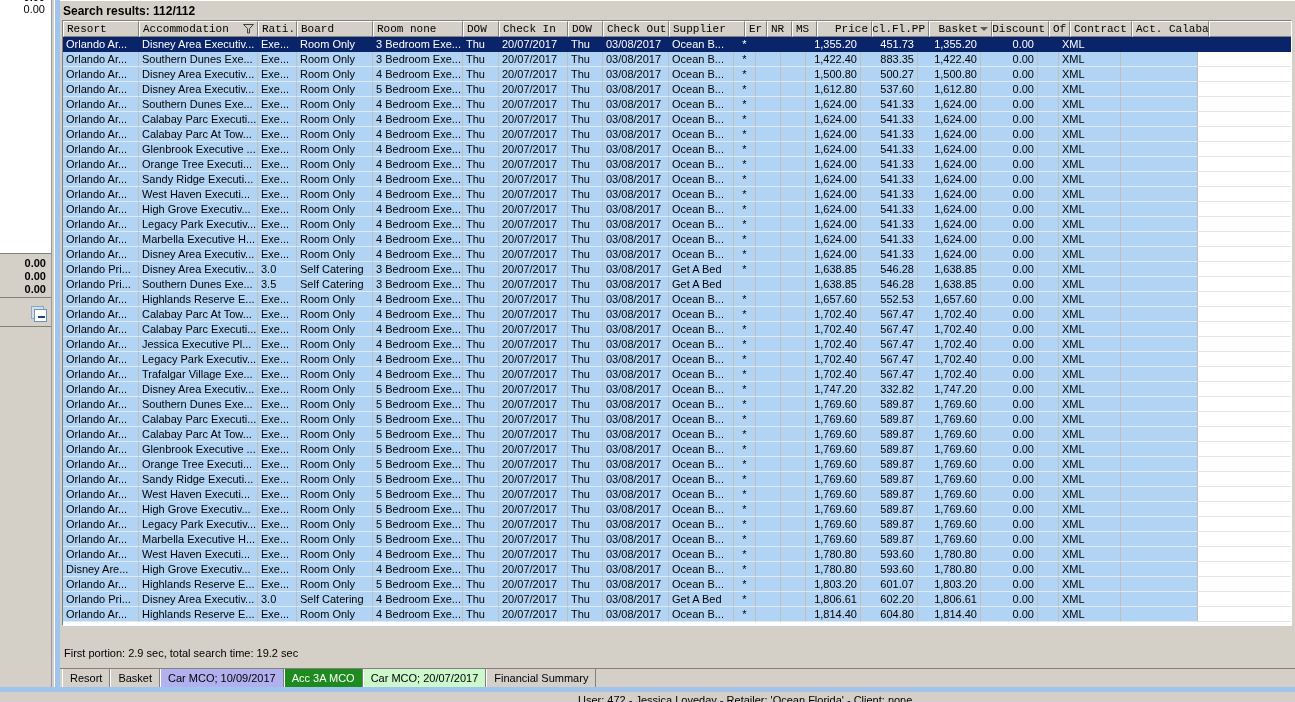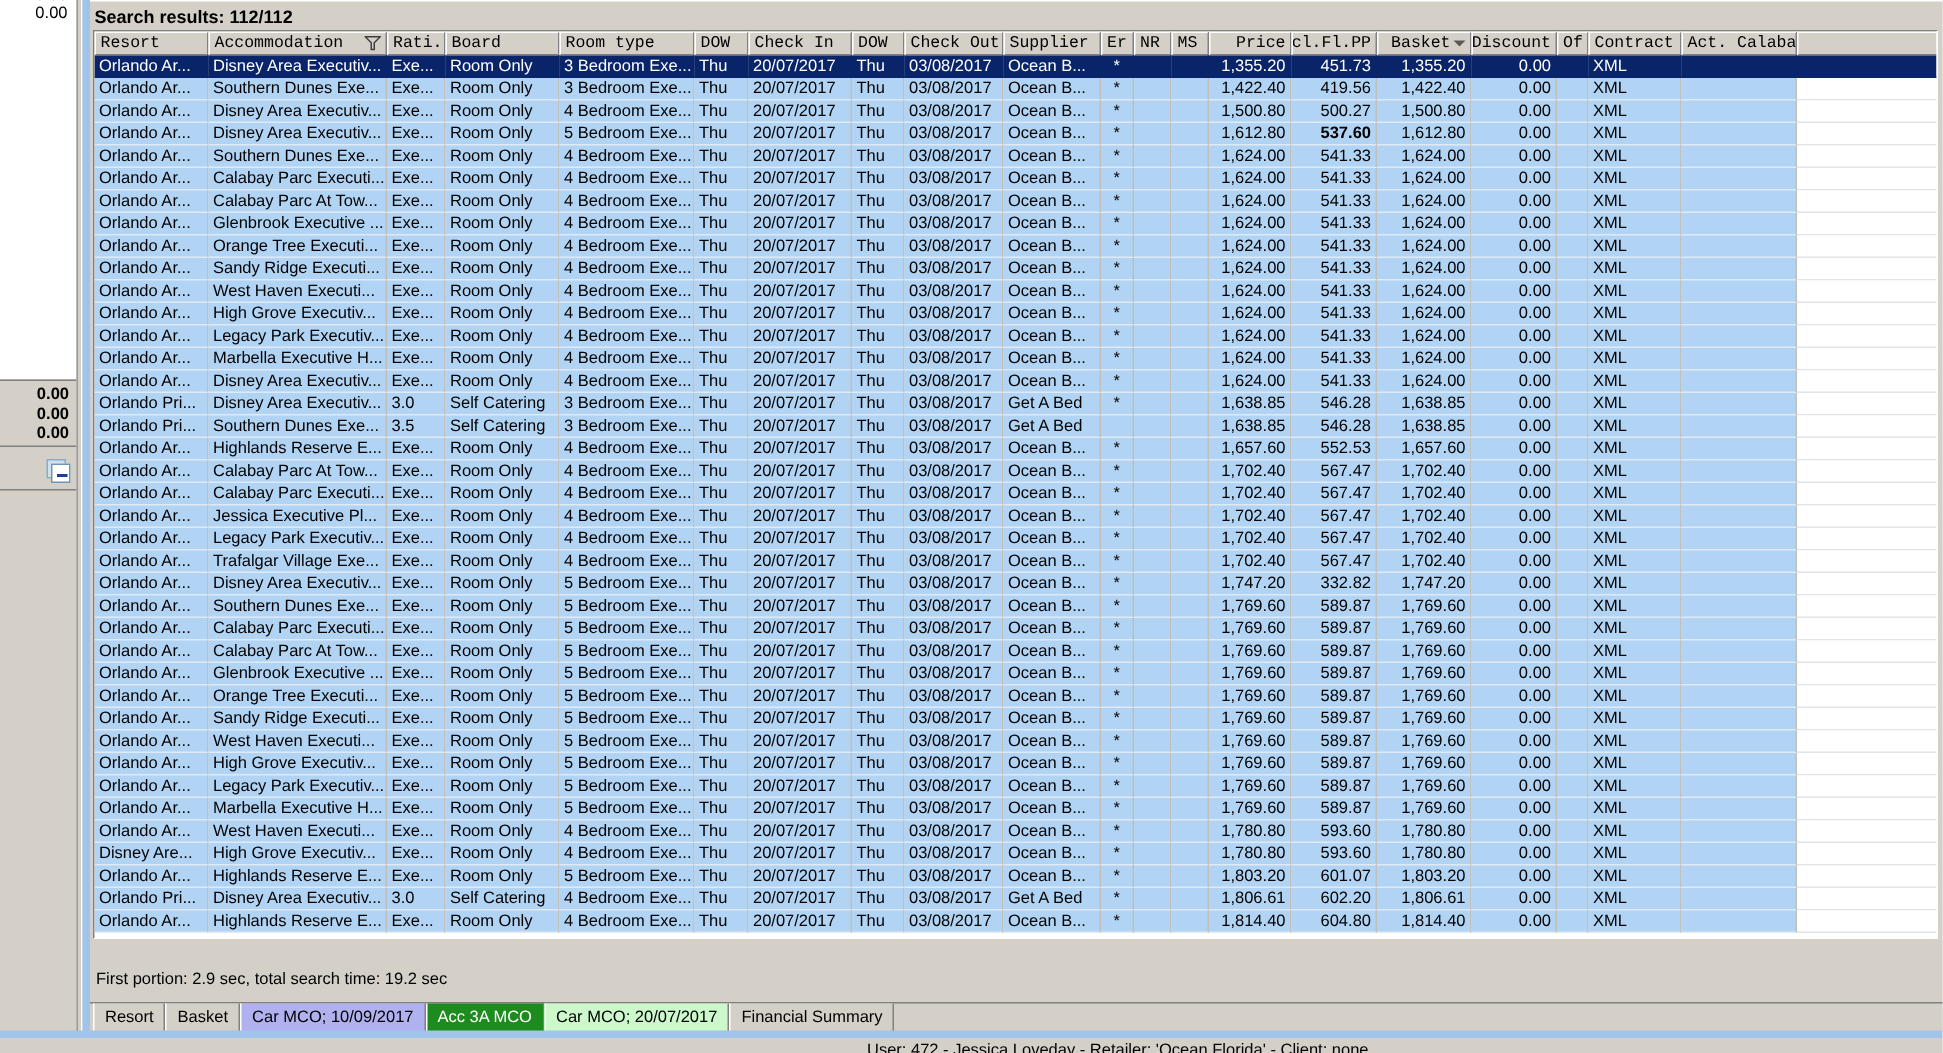--- a/index.html
+++ b/index.html
@@ -113,35 +113,35 @@
             <path d="M0.5 0.5 H10.5 L6.5 4.5 V9 L4.5 9 V4.5 Z" fill="#d4d0c8" stroke="#404040" stroke-width="1"></path>
           </svg>
         </div>
         <div class="hcell" style="width: 39px;">
           <span class="hlabel">Rati...</span>
         </div>
         <div class="hcell" style="width: 76px;">
           <span class="hlabel">Board</span>
         </div>
         <div class="hcell" style="width: 90px;">
-          <span class="hlabel">Room type</span>
+          <span class="hlabel">Room none</span>
         </div>
         <div class="hcell" style="width: 36px;">
           <span class="hlabel">DOW</span>
         </div>
         <div class="hcell" style="width: 69px;">
           <span class="hlabel">Check In</span>
         </div>
         <div class="hcell" style="width: 35px;">
           <span class="hlabel">DOW</span>
         </div>
         <div class="hcell" style="width: 66px;">
           <span class="hlabel">Check Out</span>
         </div>
-        <div class="hcell" style="width: 65px;">
+        <div class="hcell" style="width: 76px;">
           <span class="hlabel">Supplier</span>
         </div>
         <div class="hcell" style="width: 22px;">
           <span class="hlabel">Er</span>
         </div>
         <div class="hcell" style="width: 25px;">
           <span class="hlabel">NR</span>
         </div>
         <div class="hcell" style="width: 25px;">
           <span class="hlabel">MS</span>
@@ -202,21 +202,21 @@
           <div class="cell" style="width: 90px;">3 Bedroom Exe...</div>
           <div class="cell" style="width: 36px;">Thu</div>
           <div class="cell" style="width: 69px;">20/07/2017</div>
           <div class="cell" style="width: 35px;">Thu</div>
           <div class="cell" style="width: 66px;">03/08/2017</div>
           <div class="cell" style="width: 65px;">Ocean B...</div>
           <div class="cell center" style="width: 22px;">*</div>
           <div class="cell center" style="width: 25px;"></div>
           <div class="cell center" style="width: 25px;"></div>
           <div class="cell right" style="width: 55px;">1,422.40</div>
-          <div class="cell right" style="width: 57px;">419.56</div>
+          <div class="cell right" style="width: 57px;">883.35</div>
           <div class="cell right" style="width: 63px;">1,422.40</div>
           <div class="cell right" style="width: 57px;">0.00</div>
           <div class="cell" style="width: 21px;"></div>
           <div class="cell" style="width: 62px;">XML</div>
           <div class="cell" style="width: 77px;"></div>
           <div class="cell filler"></div>
         </div>
         <div class="trow">
           <div class="cell" style="width: 76px;">Orlando Ar...</div>
           <div class="cell" style="width: 119px;">Disney Area Executiv...</div>
@@ -248,21 +248,21 @@
           <div class="cell" style="width: 90px;">5 Bedroom Exe...</div>
           <div class="cell" style="width: 36px;">Thu</div>
           <div class="cell" style="width: 69px;">20/07/2017</div>
           <div class="cell" style="width: 35px;">Thu</div>
           <div class="cell" style="width: 66px;">03/08/2017</div>
           <div class="cell" style="width: 65px;">Ocean B...</div>
           <div class="cell center" style="width: 22px;">*</div>
           <div class="cell center" style="width: 25px;"></div>
           <div class="cell center" style="width: 25px;"></div>
           <div class="cell right" style="width: 55px;">1,612.80</div>
-          <div class="cell right" style="width: 57px; font-weight: bold;">537.60</div>
+          <div class="cell right" style="width: 57px;">537.60</div>
           <div class="cell right" style="width: 63px;">1,612.80</div>
           <div class="cell right" style="width: 57px;">0.00</div>
           <div class="cell" style="width: 21px;"></div>
           <div class="cell" style="width: 62px;">XML</div>
           <div class="cell" style="width: 77px;"></div>
           <div class="cell filler"></div>
         </div>
         <div class="trow">
           <div class="cell" style="width: 76px;">Orlando Ar...</div>
           <div class="cell" style="width: 119px;">Southern Dunes Exe...</div>

